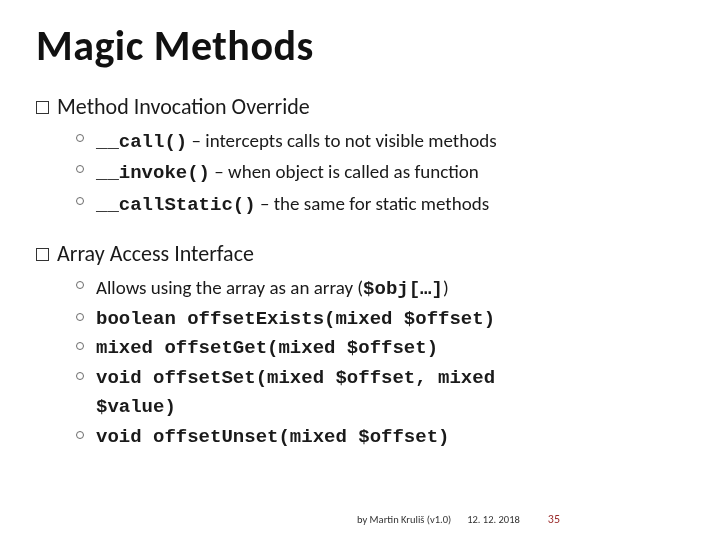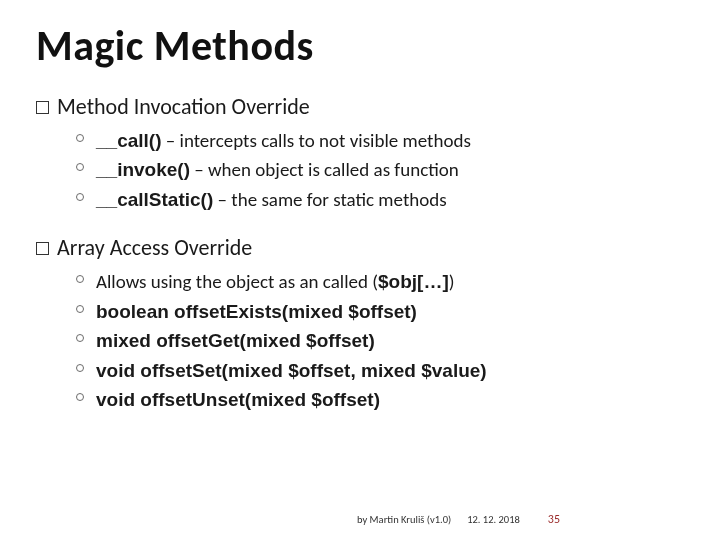--- a/index.html
+++ b/index.html
@@ -4,21 +4,21 @@
 <style>
   * { box-sizing: border-box; margin: 0; padding: 0; }
   html, body { width: 720px; height: 540px; background: #fff; font-family: Calibri, "Segoe UI", Arial, sans-serif; color: #1a1a1a; }
   .slide { position: relative; width: 584px; height: 540px; padding: 20px 36px 0 36px; }
   .title { font-size: 42px; font-weight: 700; letter-spacing: 0.5px; margin-bottom: 22px; color: #111; }
   .section { font-size: 22px; margin-bottom: 6px; }
   .chk { display: inline-block; width: 13px; height: 13px; border: 1.5px solid #333; margin-right: 8px; position: relative; top: 0px; }
   .sublist { margin: 4px 0 20px 40px; }
   .sublist .item { font-size: 19px; line-height: 1.55; display: flex; align-items: flex-start; }
   .ring { flex: 0 0 auto; width: 8px; height: 8px; border: 1.5px solid #6b6b6b; border-radius: 50%; margin: 8px 12px 0 0; }
-  code, .mono { font-family: Liberation Sans, sans-serif; font-weight: 700; }
+  code, .mono { font-family: Liberation Mono, monospace; font-weight: 700; }
   .footer { position: absolute; bottom: 14px; right: 24px; font-size: 11px; color: #333; display: flex; align-items: center; gap: 16px; }
   .footer .author { font-size: 10.5px; }
   .footer .date { font-size: 10.5px; }
   .footer .pg { font-size: 12px; color: #9b2c2c; margin-left: 12px; text-align: right; }
 </style>
 </head>
 <body>
 
 <div class="slide">
   <h1 class="title">Magic Methods</h1>
@@ -35,26 +35,26 @@
         <span class="ring"></span>
         <span><span class="mono">__invoke()</span><span> – when object is called as function</span></span>
       </div>
     <div class="item">
         <span class="ring"></span>
         <span><span class="mono">__callStatic()</span><span> – the same for static methods</span></span>
       </div>
   </div>
 
   <div class="section">
-    <span class="chk"></span><span>Array</span><span> Access Override</span>
+    <span class="chk"></span><span>Array</span><span> Access Interface</span>
   </div>
   <div class="sublist">
     <div class="item">
         <span class="ring"></span>
-        <span><span>Allows using the object as an called (</span><span class="mono">$obj[…]</span><span>)</span></span>
+        <span><span>Allows using the array as an array (</span><span class="mono">$obj[…]</span><span>)</span></span>
       </div>
     <div class="item">
         <span class="ring"></span>
         <span class="mono">boolean offsetExists(mixed $offset)</span>
       </div>
     <div class="item">
         <span class="ring"></span>
         <span class="mono">mixed offsetGet(mixed $offset)</span>
       </div>
     <div class="item">

